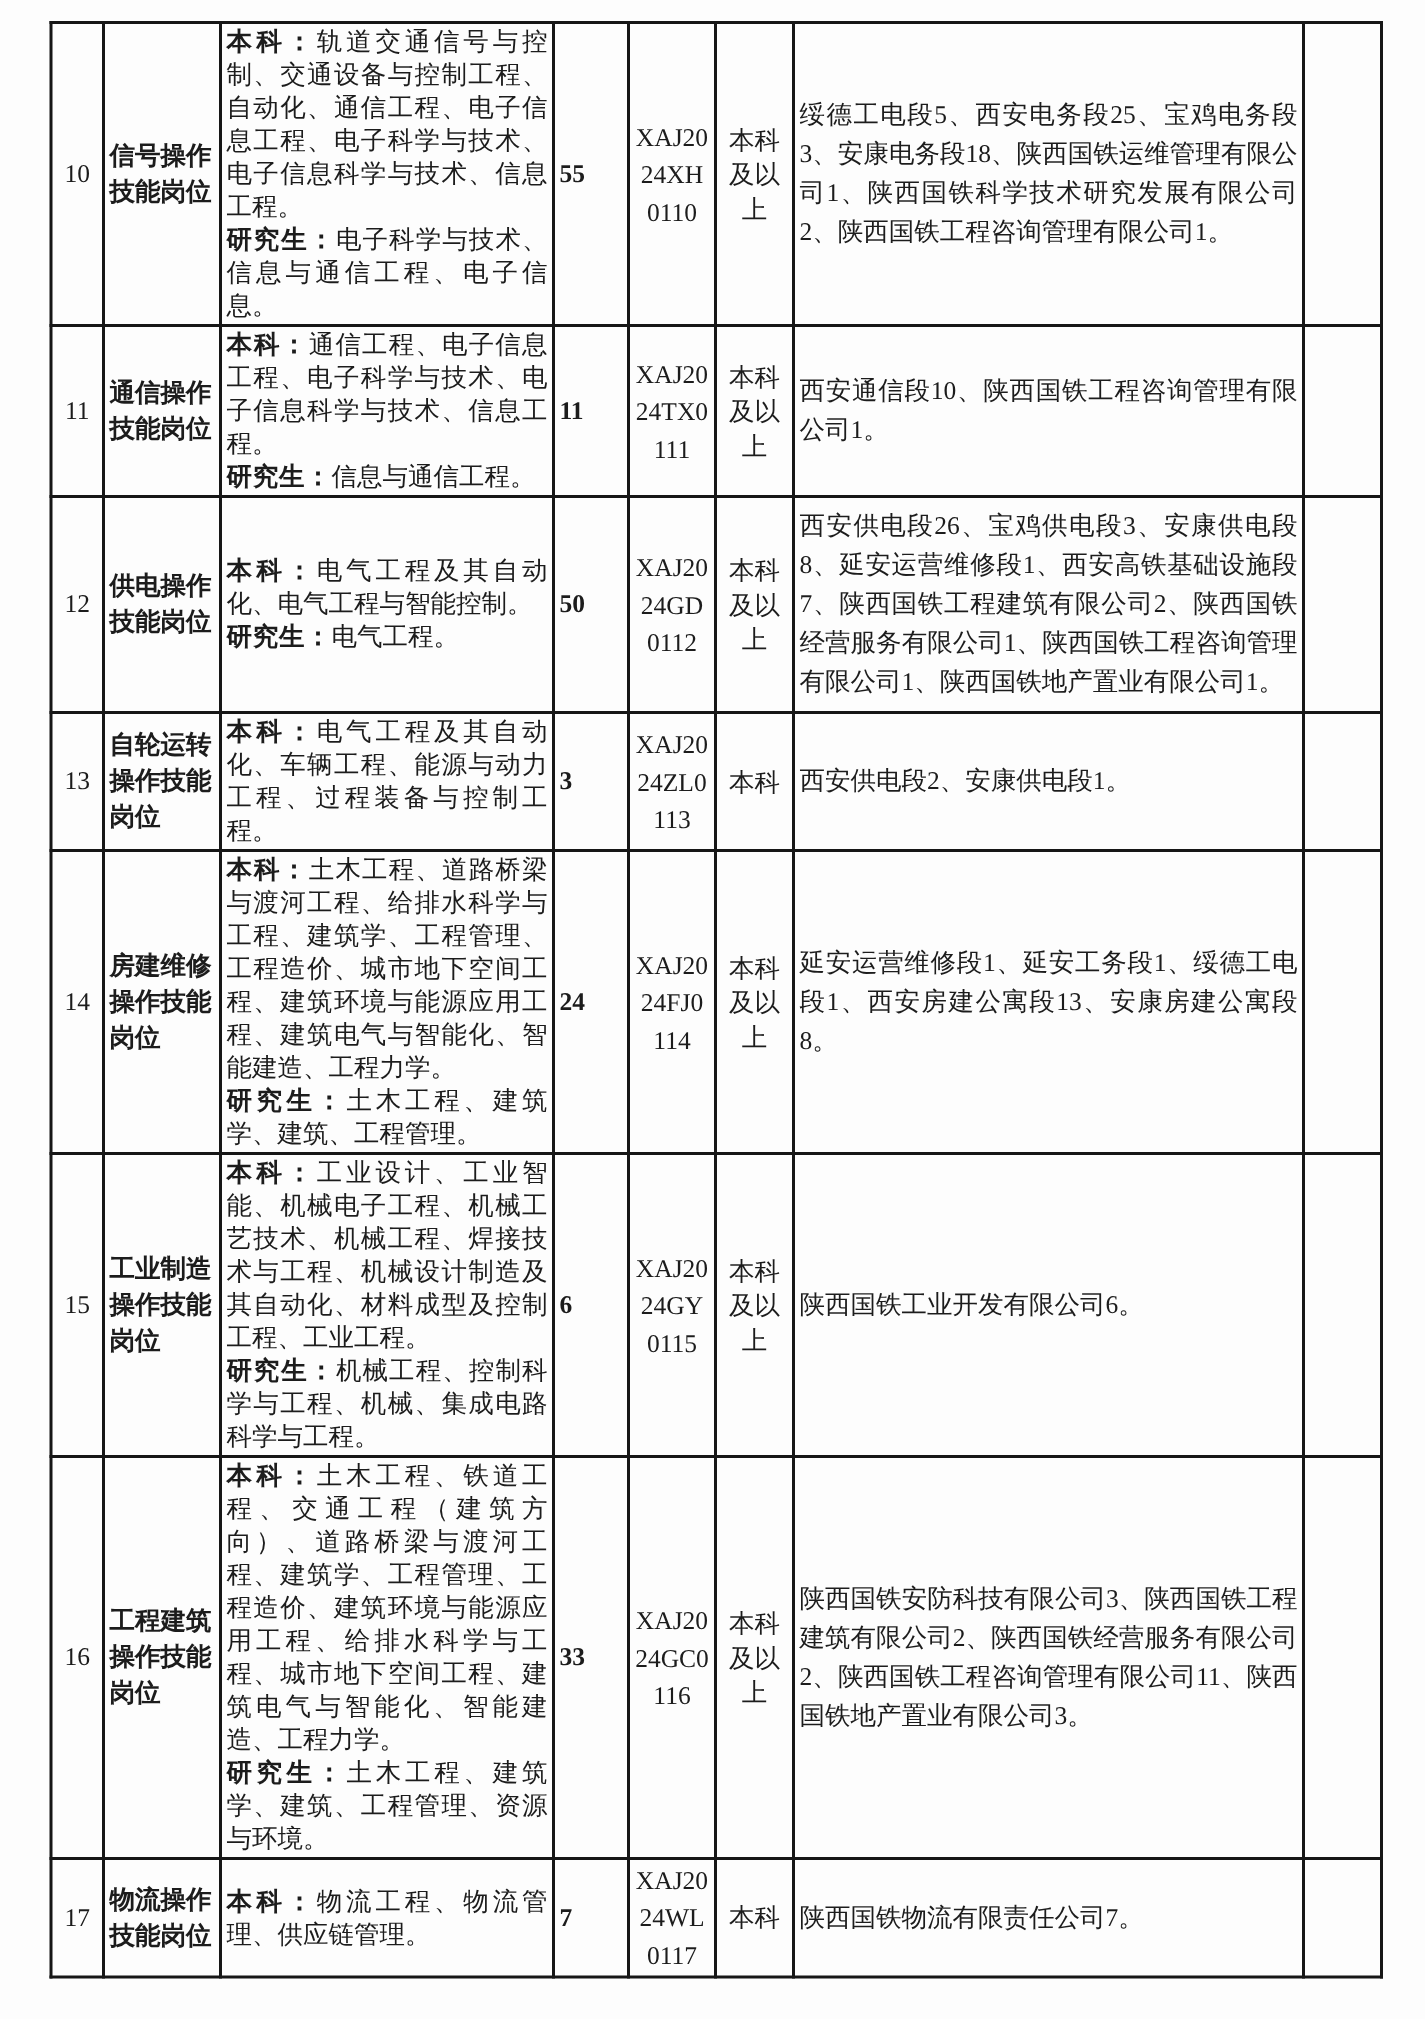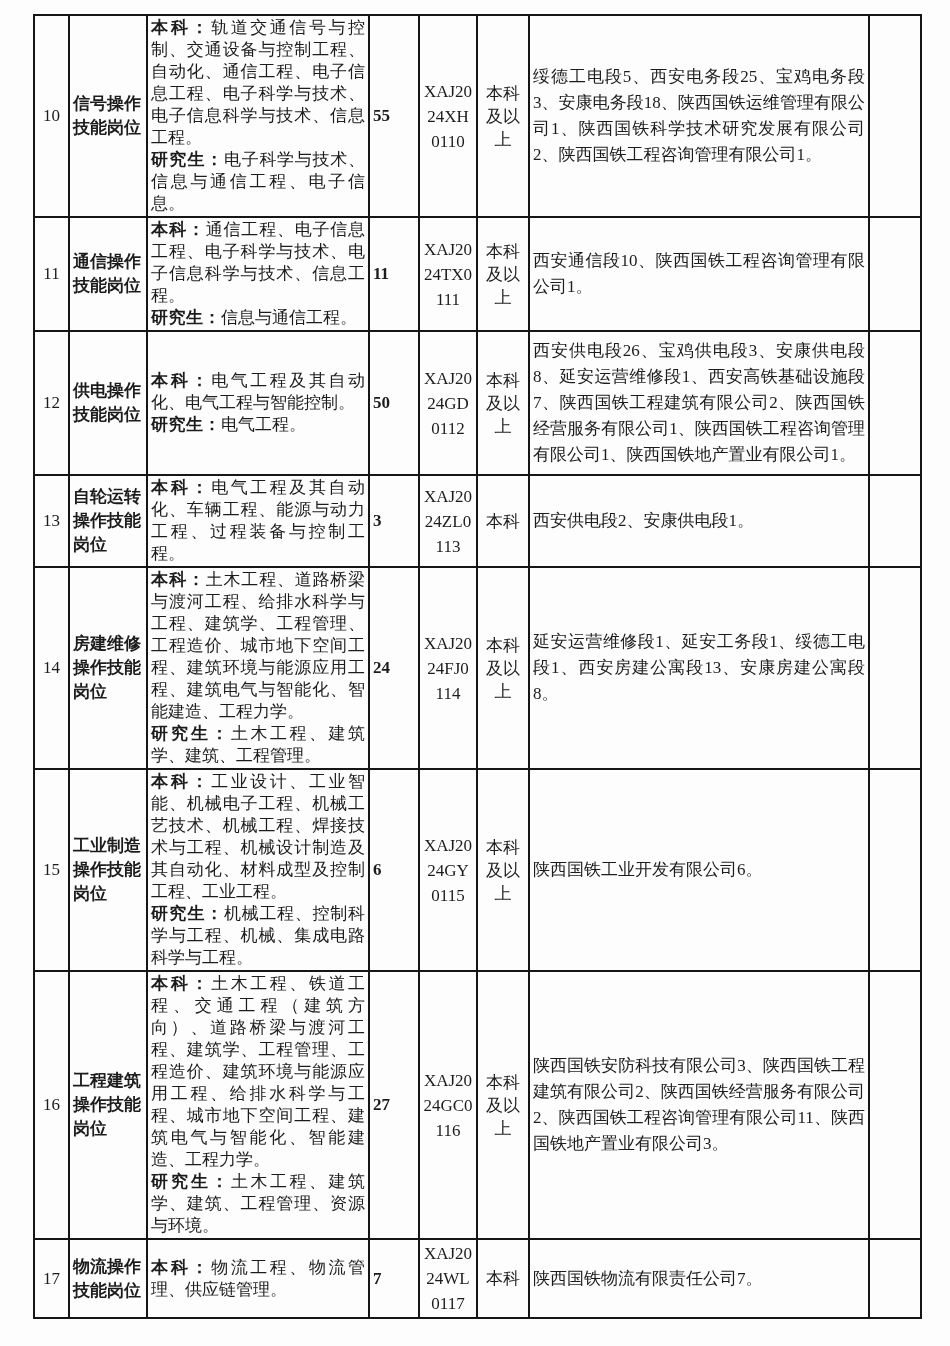--- a/index.html
+++ b/index.html
@@ -194,21 +194,21 @@
       <td class="c-remark"></td>
     </tr>
 
     <tr class="r16">
       <td class="c-index">16</td>
       <td class="c-position">工程建筑操作技能岗位</td>
       <td class="c-majors">
         <div class="seg"><b>本科：</b><span>土木工程、铁道工程、交通工程（建筑方向）、道路桥梁与渡河工程、建筑学、工程管理、工程造价、建筑环境与能源应用工程、给排水科学与工程、城市地下空间工程、建筑电气与智能化、智能建造、工程力学。</span></div>
         <div class="seg"><b>研究生：</b><span>土木工程、建筑学、建筑、工程管理、资源与环境。</span></div>
       </td>
-      <td class="c-quota">27</td>
+      <td class="c-quota">33</td>
       <td class="c-code">XAJ2024GC0116</td>
       <td class="c-education">本科及以上</td>
       <td class="c-workunit">陕西国铁安防科技有限公司3、陕西国铁工程建筑有限公司2、陕西国铁经营服务有限公司2、陕西国铁工程咨询管理有限公司11、陕西国铁地产置业有限公司3。</td>
       <td class="c-remark"></td>
     </tr>
 
     <tr class="r17">
       <td class="c-index">17</td>
       <td class="c-position">物流操作技能岗位</td>
       <td class="c-majors">

